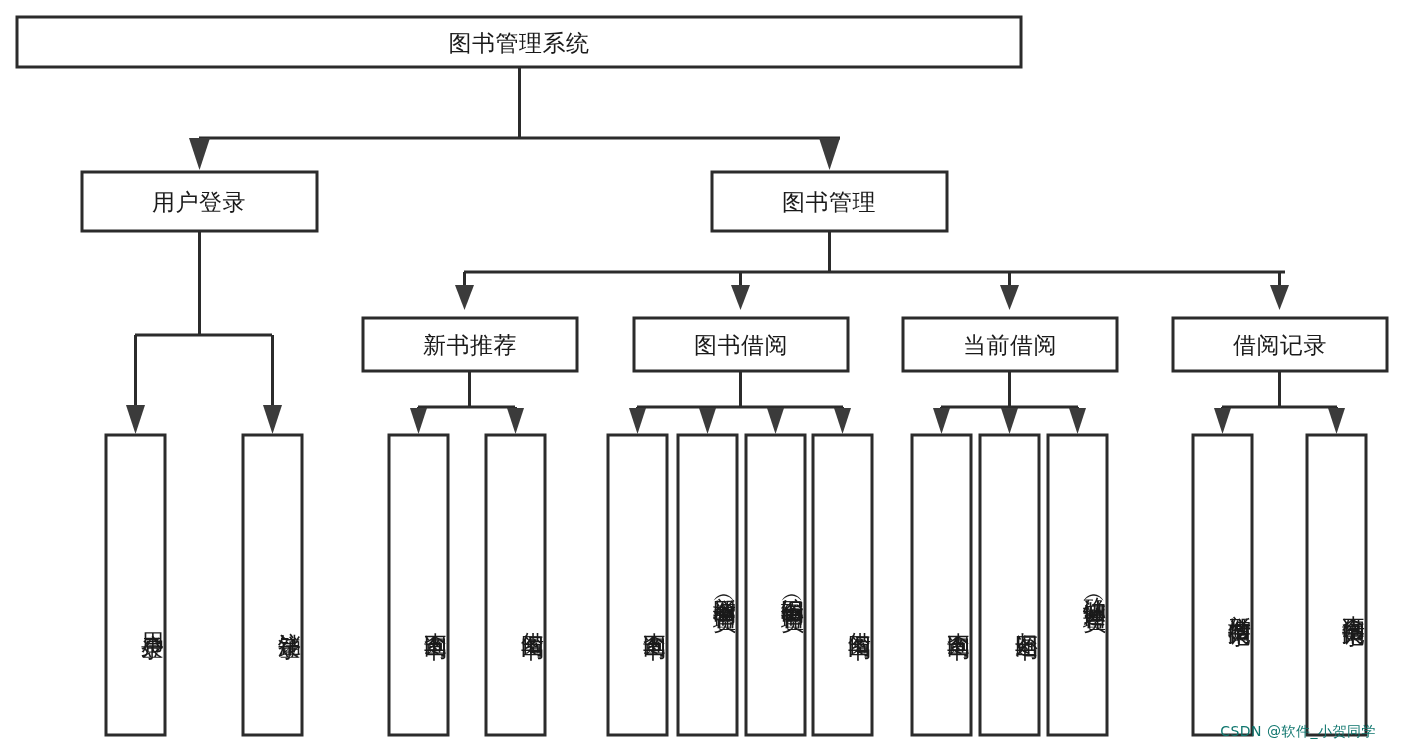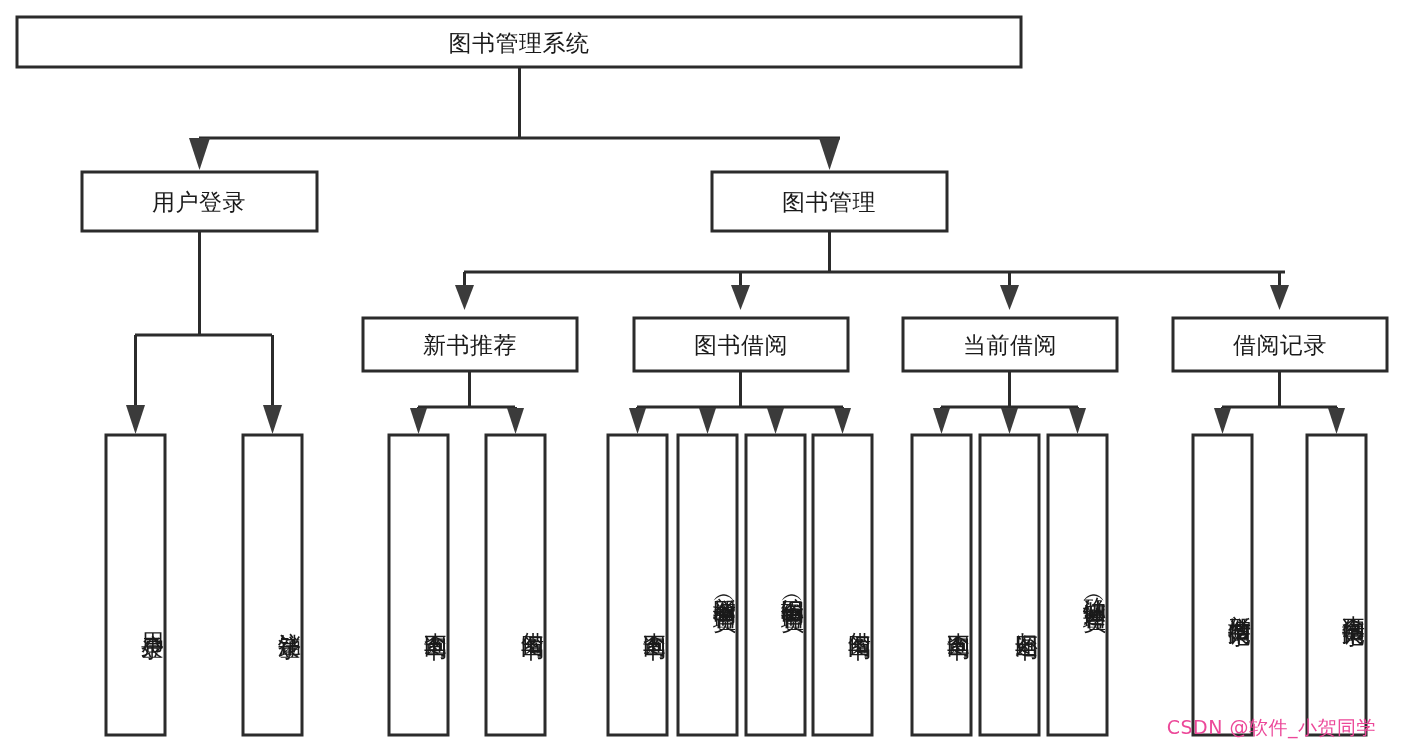--- a/index.html
+++ b/index.html
@@ -65,22 +65,22 @@
     display: flex;
     align-items: flex-start;
     justify-content: center;
     pointer-events: none;
   }
   .watermark {
     position: absolute;
     right: 10px;
     bottom: 6px;
     font-family: "DejaVu Sans", "Liberation Sans", sans-serif;
-    font-size: 19px;
-    color: #ec4899;
+    font-size: 14px;
+    color: #0f766e;
     white-space: nowrap;
     letter-spacing: 0.5px;
   }
 </style>
 </head>
 <body>
 
 <div id="diagram-root">
 
   <svg id="diagram-svg" viewBox="0 0 1405 747">

